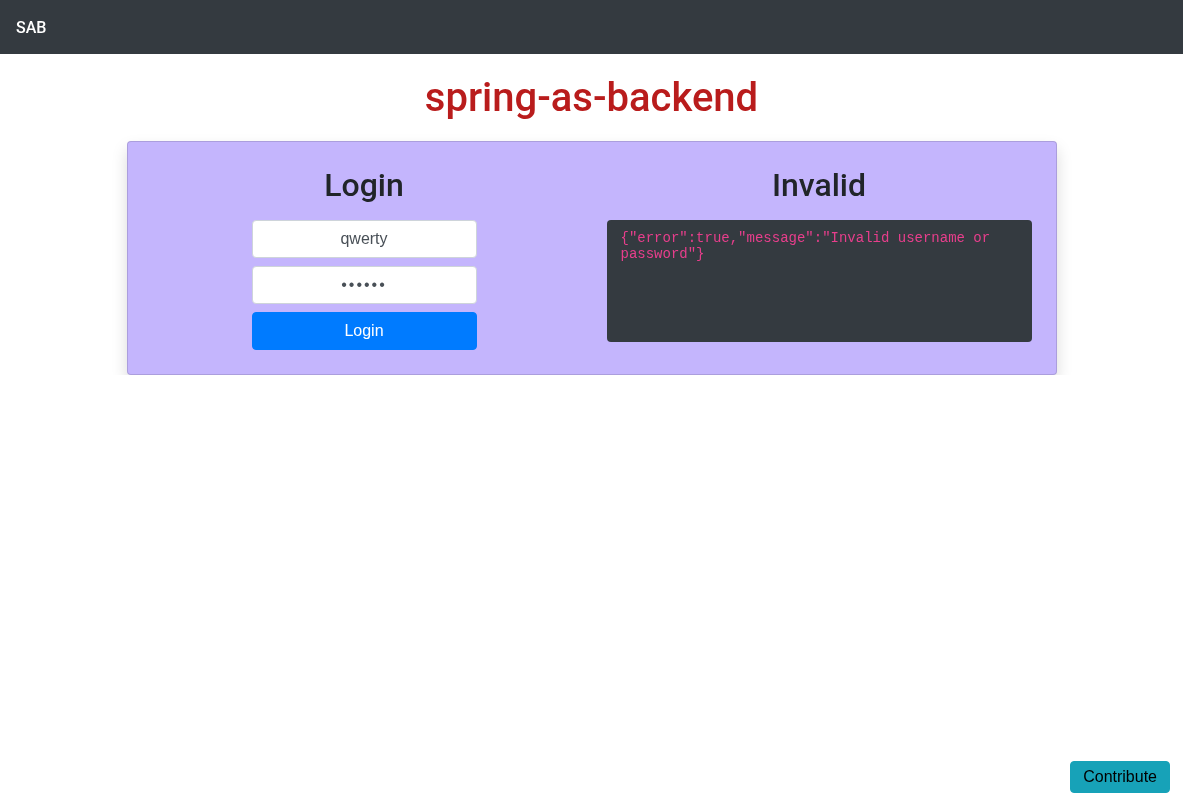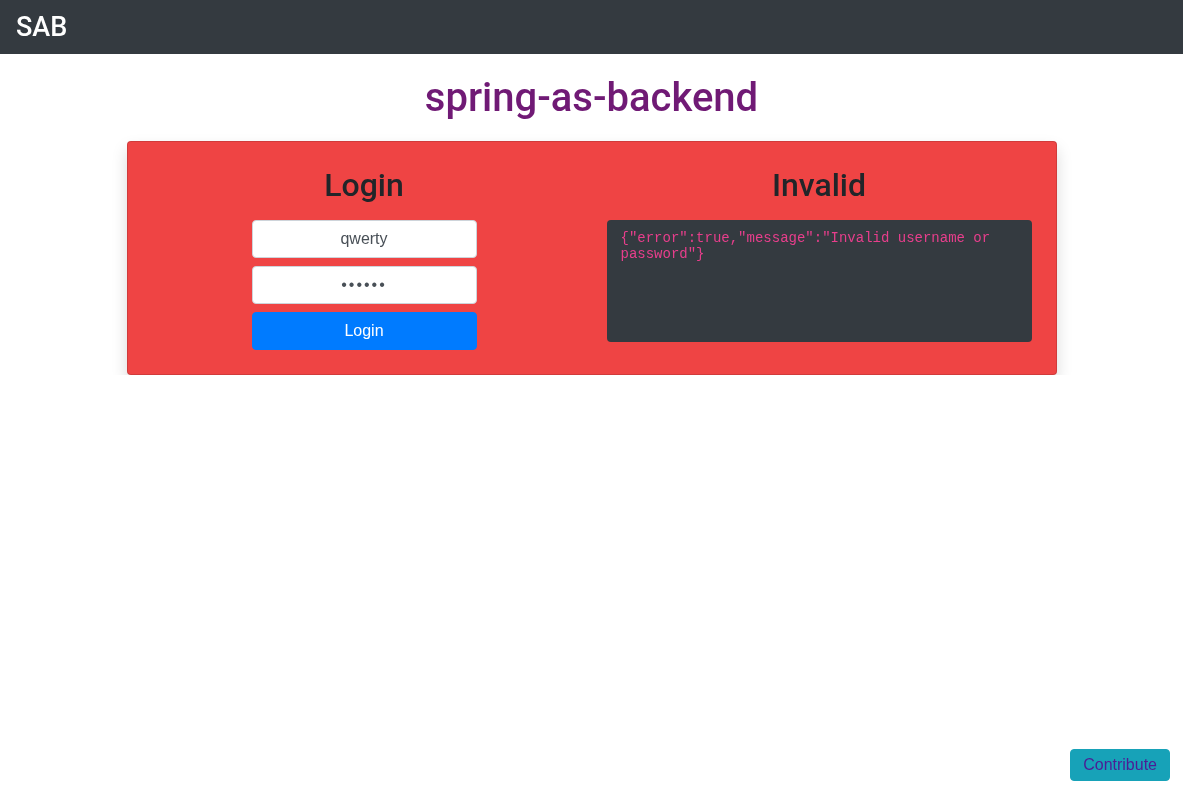--- a/index.html
+++ b/index.html
@@ -14,21 +14,21 @@
     }
     .navbar {
       background: #343a40;
       height: 54px;
       display: flex;
       align-items: center;
       padding: 0 16px;
     }
     .navbar-brand {
       color: #fff;
-      font-size: 27px;
+      font-size: 16px;
       font-weight: 500;
       margin-right: 24px;
       text-decoration: none;
     }
     .nav-links {
       display: flex;
       gap: 16px;
     }
     .nav-link {
       color: rgba(255,255,255,0.5);
@@ -38,29 +38,29 @@
     }
     .nav-link.active {
       color: #fff;
     }
     .page-title {
       text-align: center;
       font-size: 40px;
       font-weight: 500;
       margin-top: 20px;
       margin-bottom: 20px;
-      color: #701a75;
+      color: #b91c1c;
     }
     .container {
       max-width: 960px;
       margin: 0 auto;
       padding: 0 15px;
     }
     .card {
-      background: #ef4444;
+      background: #c4b5fd;
       border: 1px solid rgba(0,0,0,0.125);
       border-radius: 4px;
       box-shadow: 0 0.5rem 1rem rgba(0,0,0,0.15);
       padding: 24px;
       display: flex;
       gap: 30px;
     }
     .col {
       flex: 1;
       display: flex;
@@ -107,24 +107,24 @@
       color: #e83e8c;
       font-family: SFMono-Regular, Menlo, Monaco, Consolas, "Liberation Mono", "Courier New", monospace;
       font-size: 14px;
       padding: 10px 14px;
       border-radius: 4px;
       word-break: break-word;
       text-align: left;
     }
     .contribute-btn {
       position: fixed;
-      bottom: 13px;
+      bottom: 1px;
       right: 13px;
       background: #17a2b8;
-      color: #4c1d95;
+      color: #000000;
       border: 1px solid #17a2b8;
       border-radius: 4px;
       padding: 6px 12px;
       font-size: 16px;
       cursor: pointer;
     }
   </style>
 </head>
 <body>
 

